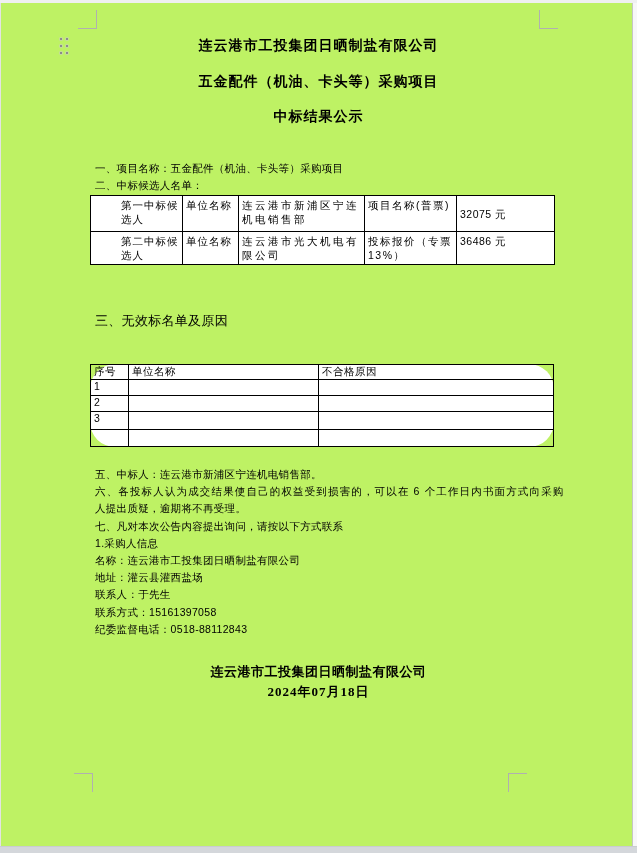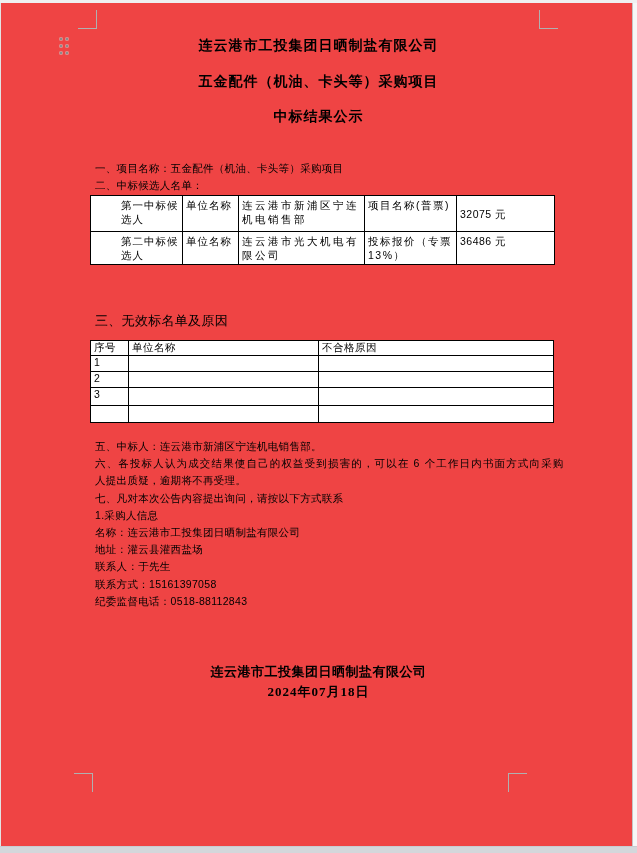--- a/index.html
+++ b/index.html
@@ -2,21 +2,21 @@
 <html><head>
 <meta charset="utf-8">
 <style>
   * { margin:0; padding:0; box-sizing:border-box; }
   html,body { width:637px; height:853px; }
   body {
     font-family: "Liberation Sans", "DejaVu Sans", sans-serif;
     background:#ffffff; color:#000;
     position:relative; overflow:hidden;
   }
-  .page { position:absolute; inset:0; background:#ef4444; }
+  .page { position:absolute; inset:0; background:#bef264; }
 
   
   .edge-top   { position:absolute; left:0; top:0; width:100%; height:3px; background:#eff0f1; }
   .edge-right { position:absolute; right:0; top:3px; bottom:7px; width:5px; background:#f7f7f7; border-left:1px solid #c5c5c5; }
   .edge-bottom{ position:absolute; left:0; bottom:0; width:100%; height:7px; background:#d4d7db; border-top:1px solid #c9ccd1; }
   .edge-left  { position:absolute; left:0; top:3px; bottom:7px; width:1px; background:#e3e3e3; }
 
   
   .crop { position:absolute; width:19px; height:19px; }
   .crop.tl { left:78px;  top:10px;  border-right:1px solid #b0b0b0; border-bottom:1px solid #b0b0b0; }
@@ -43,25 +43,25 @@
   table { border-collapse:collapse; table-layout:fixed; position:absolute; left:90px; background:#fff; }
   td,th { border:1px solid #000; font-size:10.5px; font-weight:normal; text-align:left;
           vertical-align:top; padding:2px 3px; line-height:14px; overflow:hidden; }
   .t1 { top:195px; width:464px; }
   .t1 .c-rank    { letter-spacing:1px;padding-left:30px; }
   .t1 .c-label   { letter-spacing:1px; }
   .t1 .c-company { letter-spacing:2.5px;margin-top:16px; }
   .t1 .c-ptype   { letter-spacing:1.5px; }
   .t1 .c-price   { letter-spacing:0.5px; }
   .t1 .vmid      { vertical-align:middle; }
-  .t2 { top:340px; width:463px; }
+  .t2 { top:364px; width:463px;border-radius:25px; }
   .t2 td { line-height:11px; padding:1px 3px; letter-spacing:0.5px; }
 
   
-  .paras { position:absolute; left:95px; top:438px; width:470px; font-size:10.5px;
+  .paras { position:absolute; left:95px; top:466px; width:470px; font-size:10.5px;
            line-height:17.2px; letter-spacing:0.3px; }
   .paras .justified { letter-spacing:1.15px; }
 
   
   .footer { position:absolute; left:0; top:662px; width:100%; text-align:center; }
   .footer-company { font-size:13px; font-weight:700; letter-spacing:0.5px; line-height:19.5px; }
   .footer-date    { font-size:13px; font-weight:700; line-height:19.5px;
                     font-family:"Liberation Serif","DejaVu Serif",serif; letter-spacing:1px; }
 </style>
 </head>

